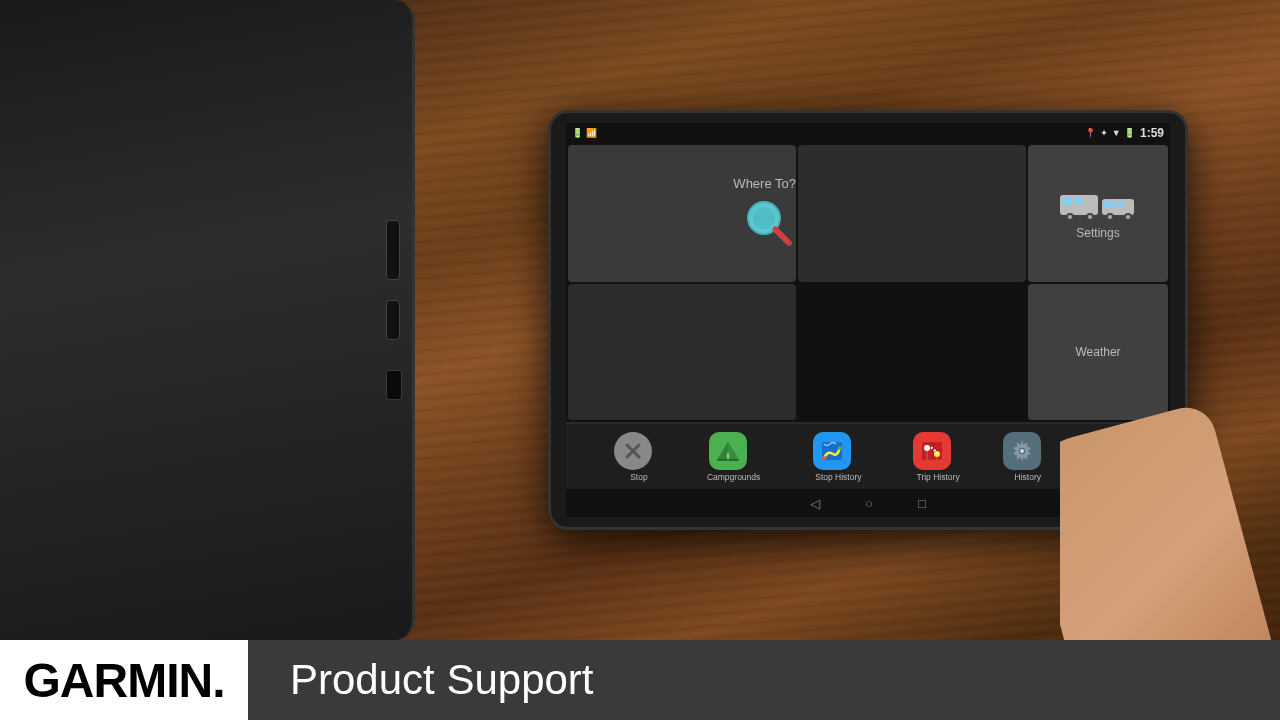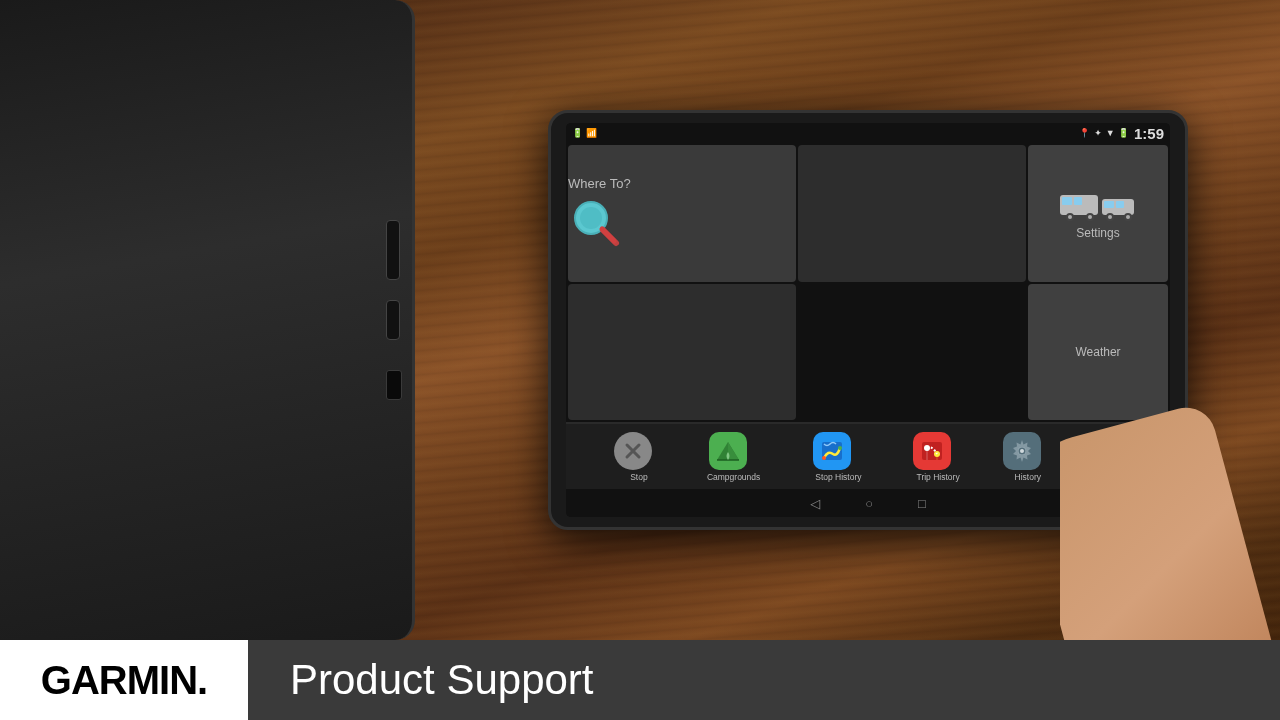--- a/index.html
+++ b/index.html
@@ -145,21 +145,21 @@
     }
     .garmin-logo-area {
       width: 248px;
       background: #fff;
       height: 100%;
       display: flex;
       align-items: center;
       justify-content: center;
     }
     .garmin-logo-text {
-      font-size: 40px;
+      font-size: 48px;
       font-weight: 900;
       color: #000;
       letter-spacing: -1px;
       font-family: 'Arial Black', Arial, sans-serif;
     }
     .product-support-text {
       color: #fff;
       font-size: 42px;
       font-weight: 300;
       margin-left: 42px;
@@ -202,21 +202,21 @@
       grid-template-columns: 1fr 1fr;
       grid-template-rows: 1fr 1fr;
       gap: 2px;
     }
 
     .grid-cell {
       background: #3a3a3a;
       border-radius: 4px;
       display: flex;
       flex-direction: column;
-      align-items: flex-start;
+      align-items: flex-end;
       justify-content: center;
       gap: 4px;
       cursor: pointer;
     }
     .grid-cell-label {
       color: #bbb;
       font-size: 13px;
     }
 
     .side-panel {
@@ -313,21 +313,21 @@
       <div class="top-status-bar">
         <div style="display:flex;gap:3px;align-items:center;font-size:9px;">
           <span>🔋</span>
           <span>📶</span>
         </div>
         <div style="display:flex;gap:4px;align-items:center;">
           <span style="font-size:9px;">📍</span>
           <span style="font-size:9px;">✦</span>
           <span style="font-size:9px;">▼</span>
           <span style="font-size:9px;">🔋</span>
-          <span style="font-weight:bold;font-size:15px;">1:59</span>
+          <span style="font-weight:bold;font-size:12px;">1:59</span>
         </div>
       </div>
 
       <div class="content-area">
 
         <div class="main-grid">
 
           <div class="grid-cell">
             <span class="grid-cell-label">Where To?</span>
 

